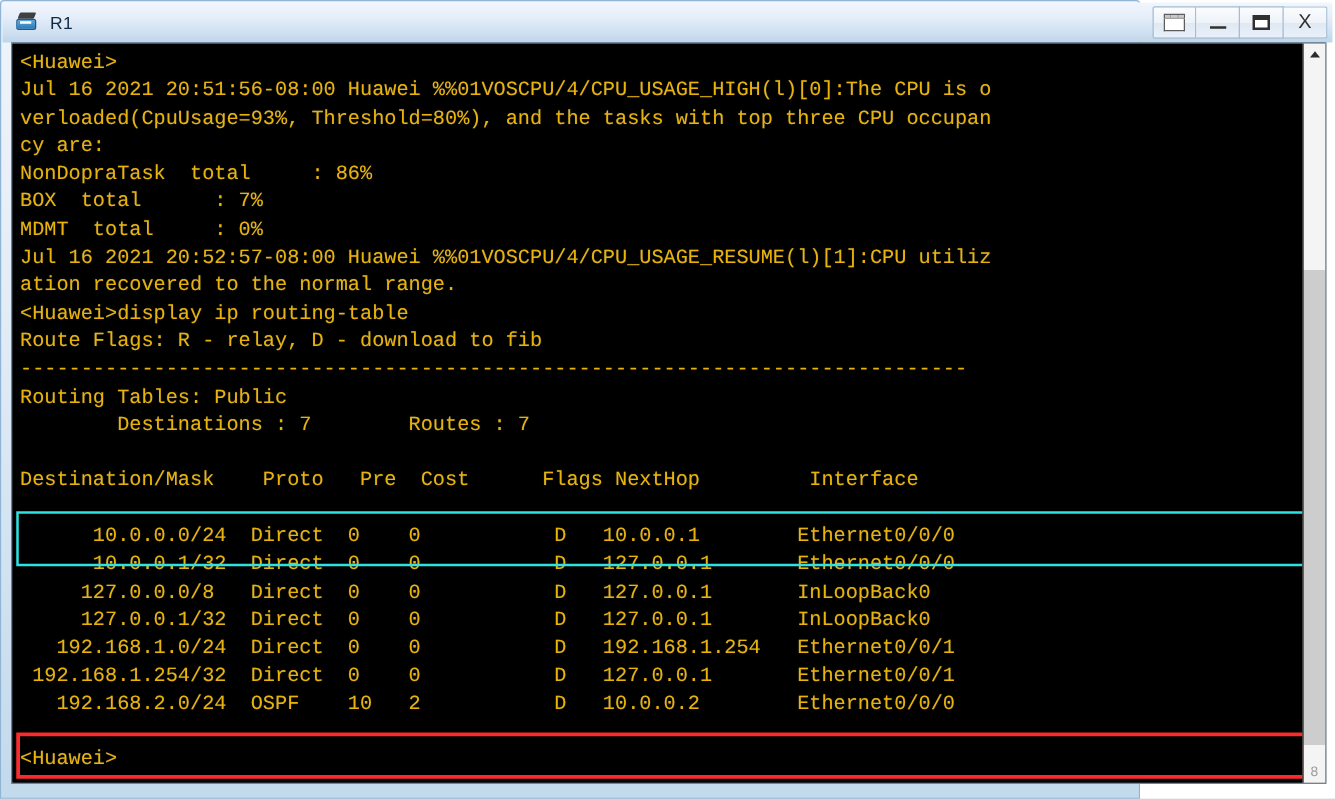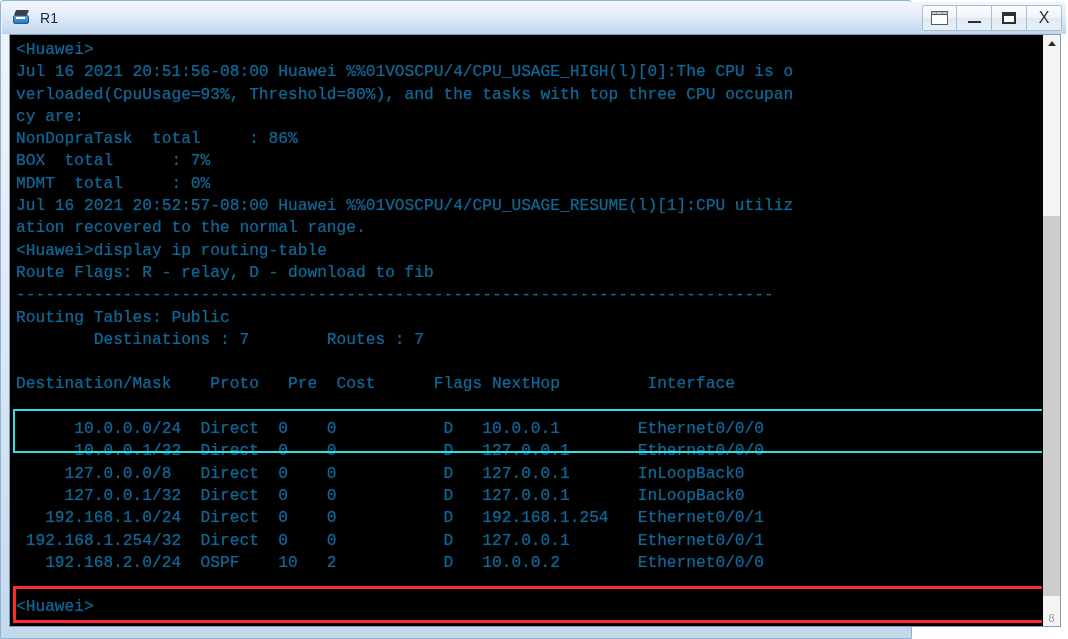--- a/index.html
+++ b/index.html
@@ -140,21 +140,21 @@
     overflow: hidden;
   }
   #term-text {
     position: absolute;
     left: 6px;
     top: 4px;
     margin: 0;
     font-family: "Liberation Mono", "DejaVu Sans Mono", monospace;
     font-size: 16.2px;
     line-height: 22.3px;
-    color: #0369a1;
+    color: #eab308;
     white-space: pre;
     letter-spacing: 0px;
     text-shadow: 0 0 1px rgba(255,255,255,0.25);
   }
 
   
   .hl-box {
     position: absolute;
     box-sizing: border-box;
     pointer-events: none;

